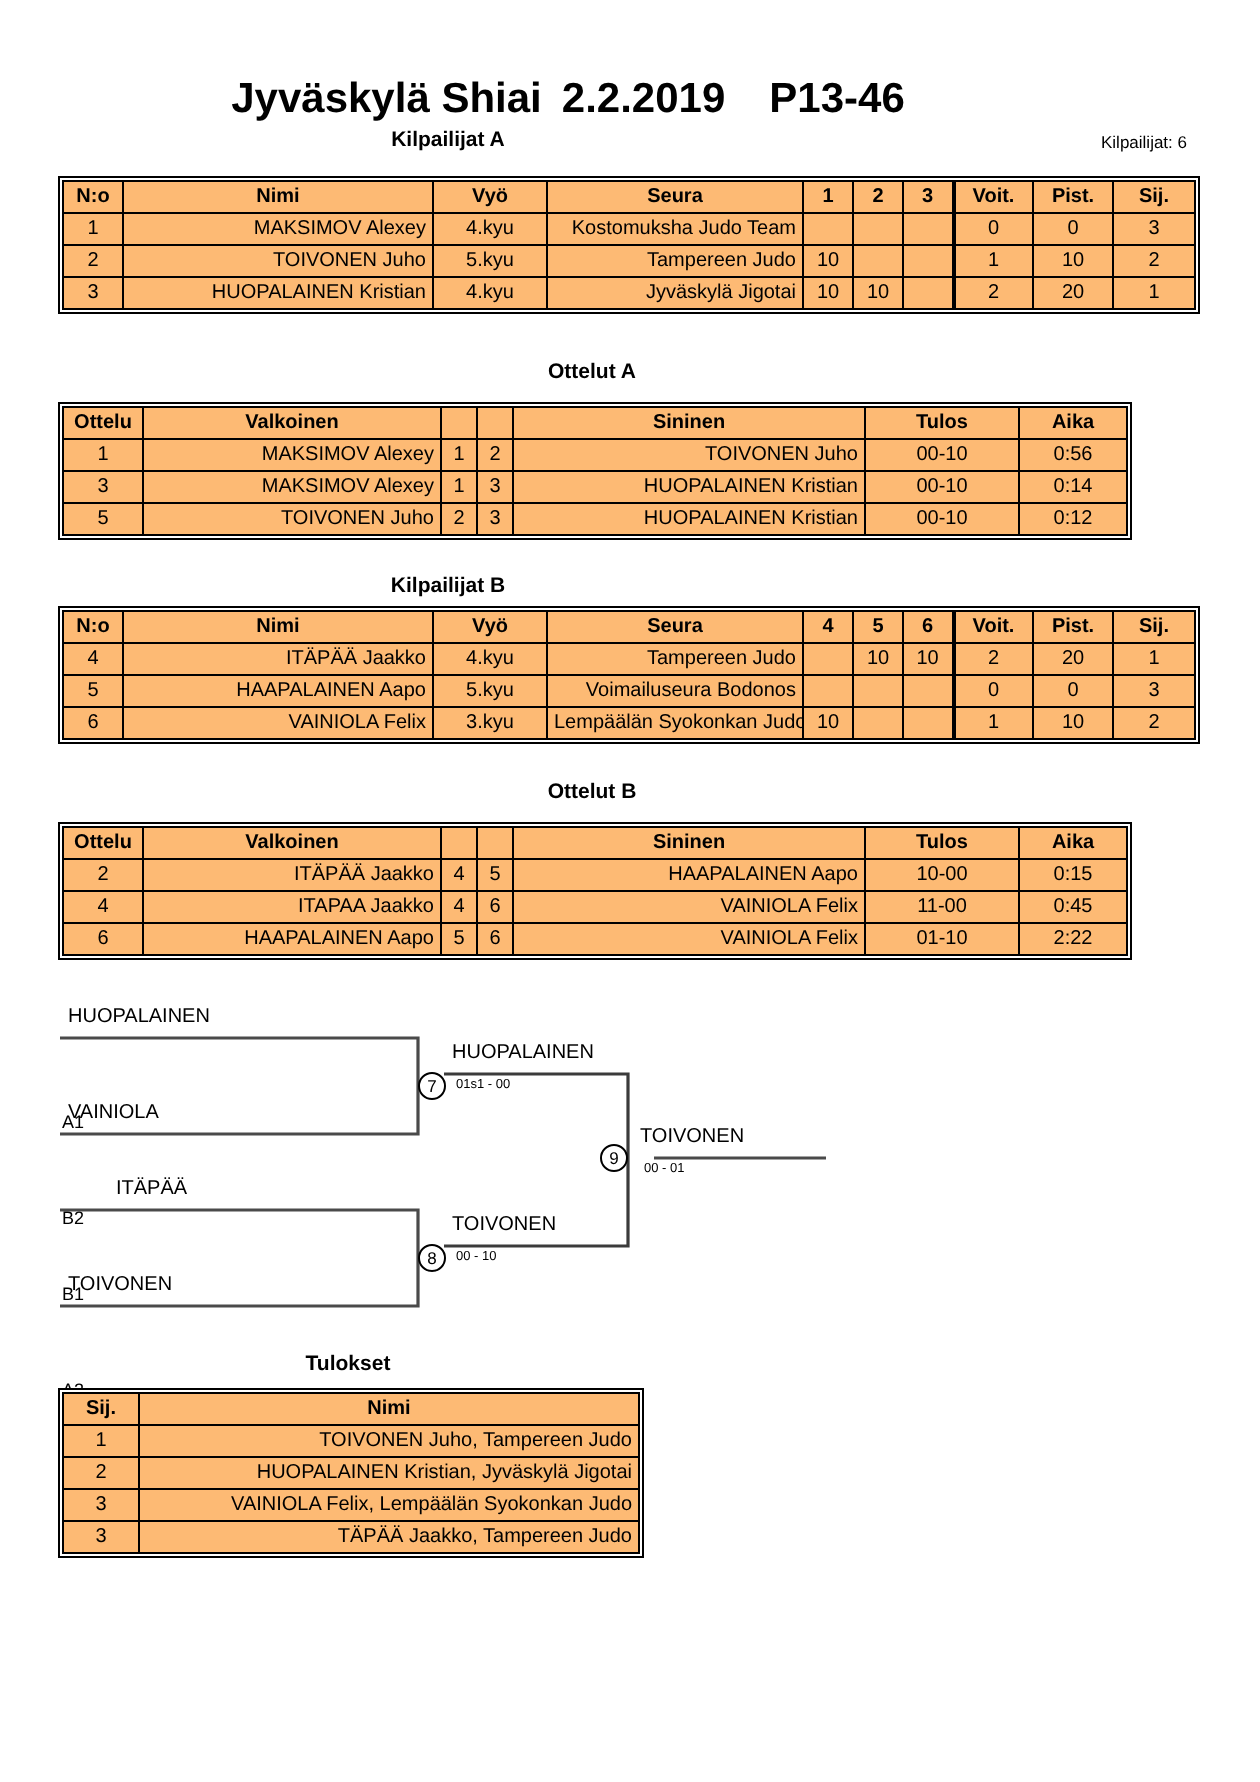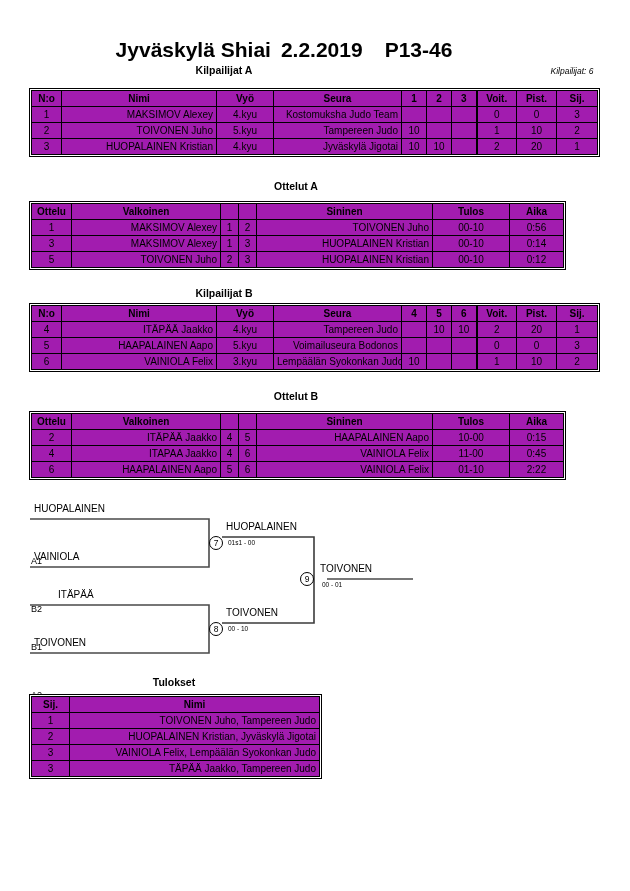--- a/index.html
+++ b/index.html
@@ -31,37 +31,36 @@
   #doc-title .t-gap2 { display:inline-block; width: 22px; }
 
   #entrant-count {
     position: absolute;
     top: 66px;
     left: 520px;
     width: 104px;
     text-align: center;
     font-size: 8.5px;
     font-weight: normal;
-    font-style: italic;
   }
 
   
   .section-caption {
     position: absolute;
     font-size: 10.5px;
     font-weight: bold;
     text-align: center;
   }
 
   
   table.grid {
     position: absolute;
     border-collapse: collapse;
     font-size: 10px;
-    background: #a21caf;
+    background: #fdba74;
     table-layout: fixed;
   }
   table.grid td, table.grid th {
     border: 1px solid #000000;
     padding: 0 3px;
     height: 16px;
     font-weight: normal;
     white-space: nowrap;
     overflow: hidden;
     box-sizing: border-box;

